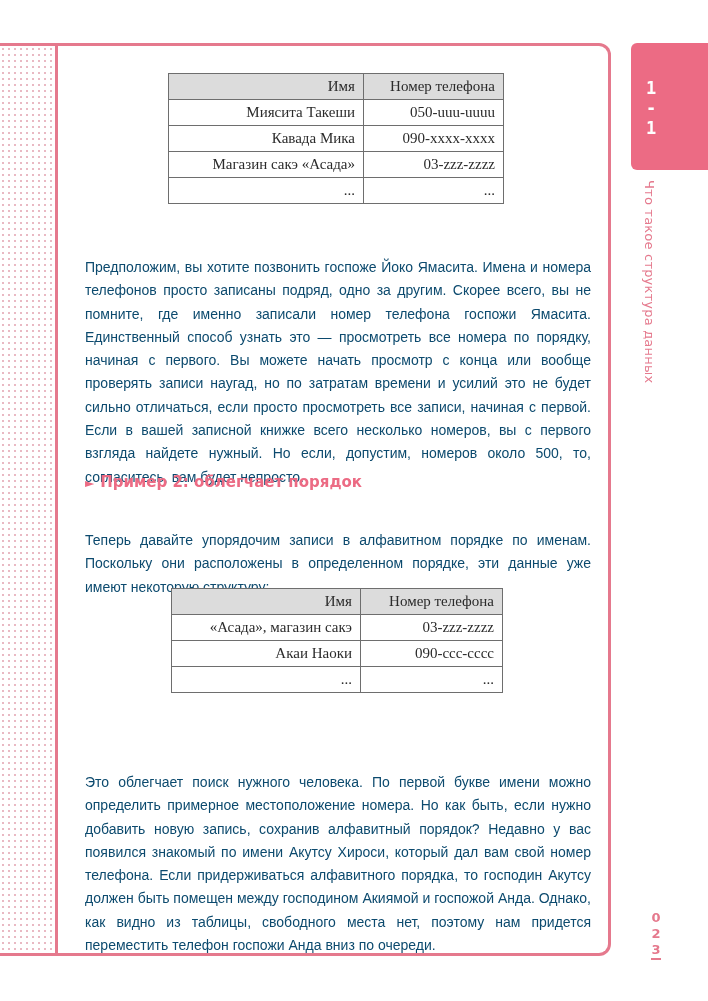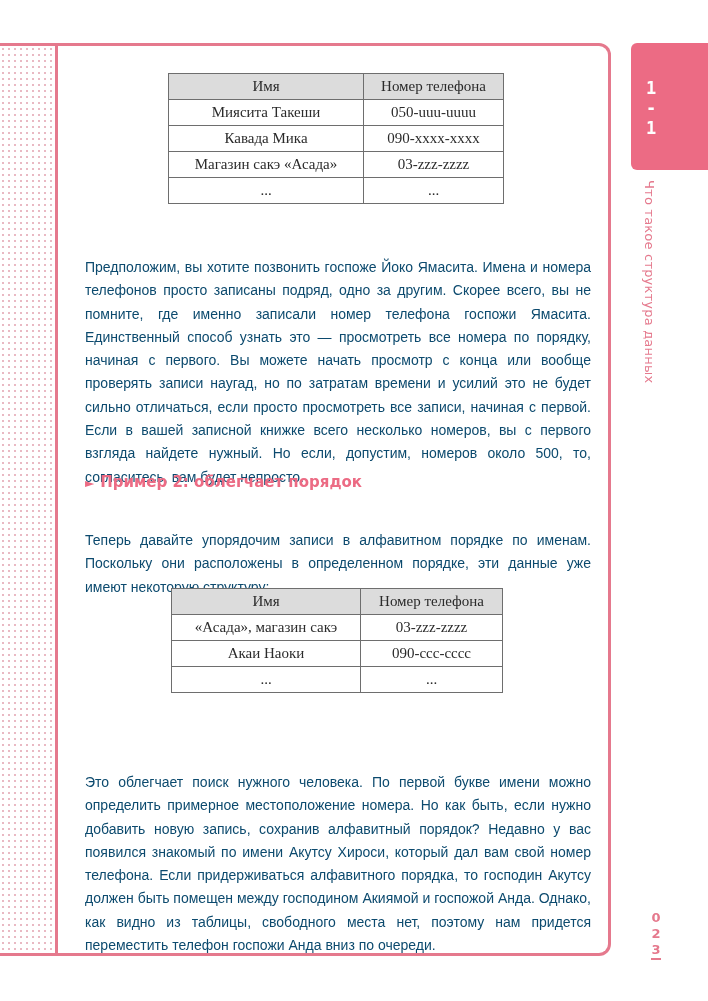--- a/index.html
+++ b/index.html
@@ -47,21 +47,21 @@
   .page-num-bar {
     position:absolute; left:651px; top:958px; width:10px; height:2px; background:#e5798d;
   }
   table.dt {
     position:absolute; border-collapse:collapse;
     font-family:"Liberation Serif","DejaVu Serif",serif;
     font-size:15px; color:#2b2b2b;
   }
   table.dt th, table.dt td {
     border:1.5px solid #6e6e6e; padding:0 8px; height:25px;
-    text-align:center; font-weight:normal; white-space:nowrap;
+    text-align:right; font-weight:normal; white-space:nowrap;
   }
   table.dt th { background:#dcdcdc; }
   .t1 { left:168px; top:73px; }
   .t1 .c1 { width:178px; } .t1 .c2 { width:123px; }
   .t2 { left:171px; top:588px; }
   .t2 .c1 { width:172px; } .t2 .c2 { width:125px; }
   .para {
     position:absolute; left:85px; width:506px;
     font-family:Liberation Sans, sans-serif;
     font-size:14px; line-height:23.3px; text-align:justify; color:#0c4a6e;

